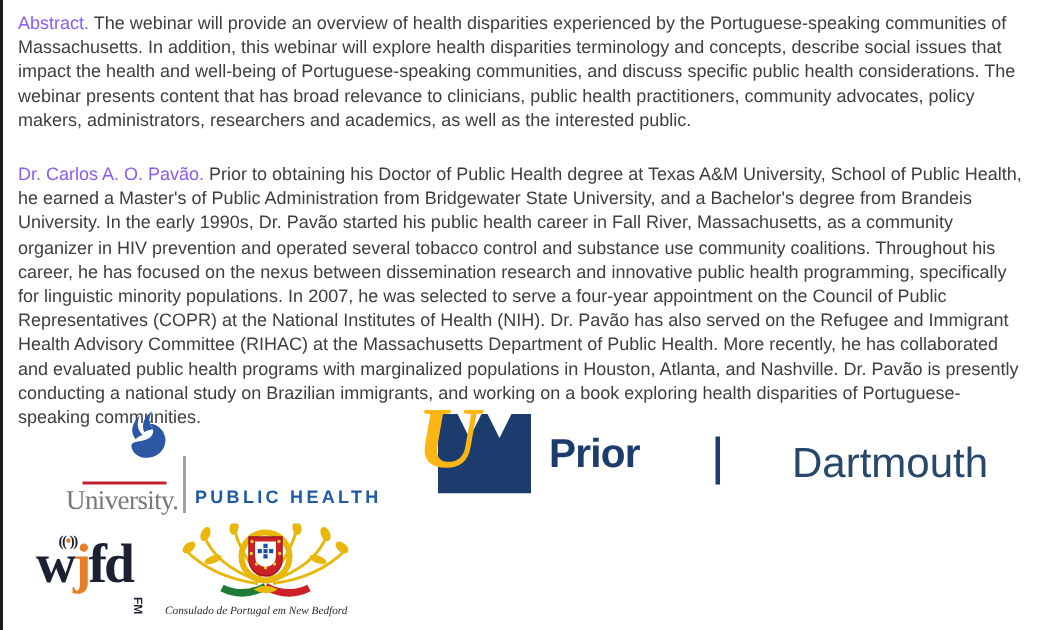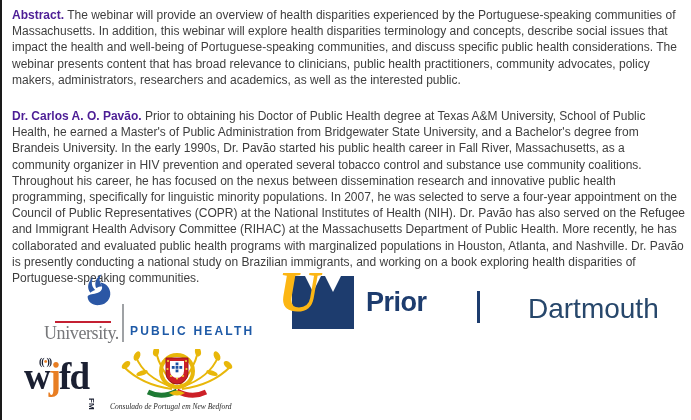--- a/index.html
+++ b/index.html
@@ -2,21 +2,21 @@
 <html><head>
 <meta charset="utf-8">
 <style>
   html,body{margin:0;padding:0;background:#fff;}
   .page{
     position:relative;width:691px;height:420px;background:#ffffff;
     border-left:2px solid #1a1a1a;box-sizing:border-box;overflow:hidden;
     font-family:"Liberation Sans",sans-serif;
   }
   .para{position:absolute;left:10px;width:674px;font-size:12px;line-height:16.2px;color:#3e3e3e;text-align:left;}
-  .para .lead{color:#4c1d95;font-weight:bold;text-align:center;}
+  .para .lead{color:#8b5cf6;font-weight:normal;text-align:center;}
   #abstract{top:7px;}
   #bio{top:108px;}
 
   
   .gsu{position:absolute;left:28px;top:274px;width:212px;height:72px;}
   .gsu-flame{position:absolute;left:52px;top:0;width:30px;height:32px;}
   .gsu-word1{position:absolute;left:0;top:28px;font-family:"Liberation Serif",serif;font-size:18px;color:#77787b;letter-spacing:-0.6px;white-space:nowrap;}
   .gsu-redline{position:absolute;left:25px;top:47px;width:56px;height:2px;background:#c42032;}
   .gsu-word2{position:absolute;left:14px;top:49px;font-family:"Liberation Serif",serif;font-size:18px;color:#77787b;letter-spacing:-0.4px;white-space:nowrap;}
   .gsu-divider{position:absolute;left:92px;top:30px;width:2px;height:38px;background:#9fa2a5;}

